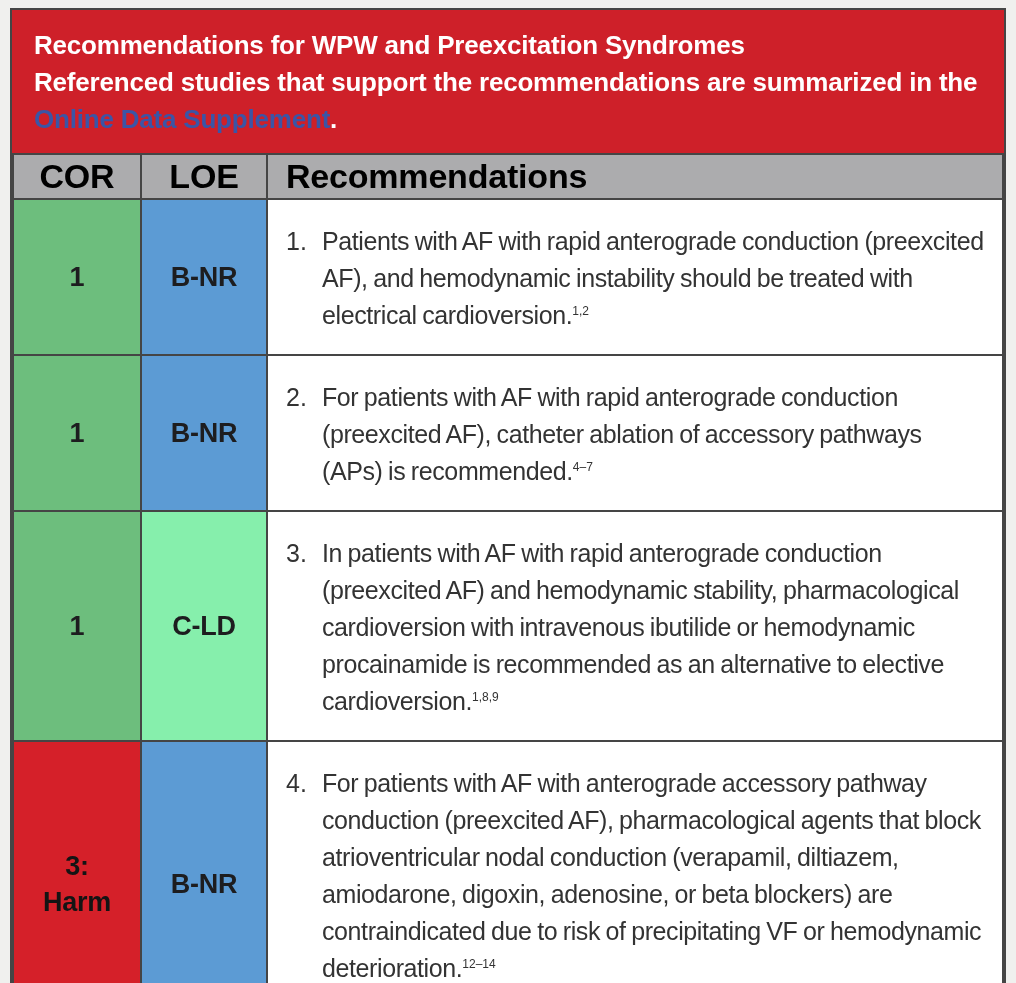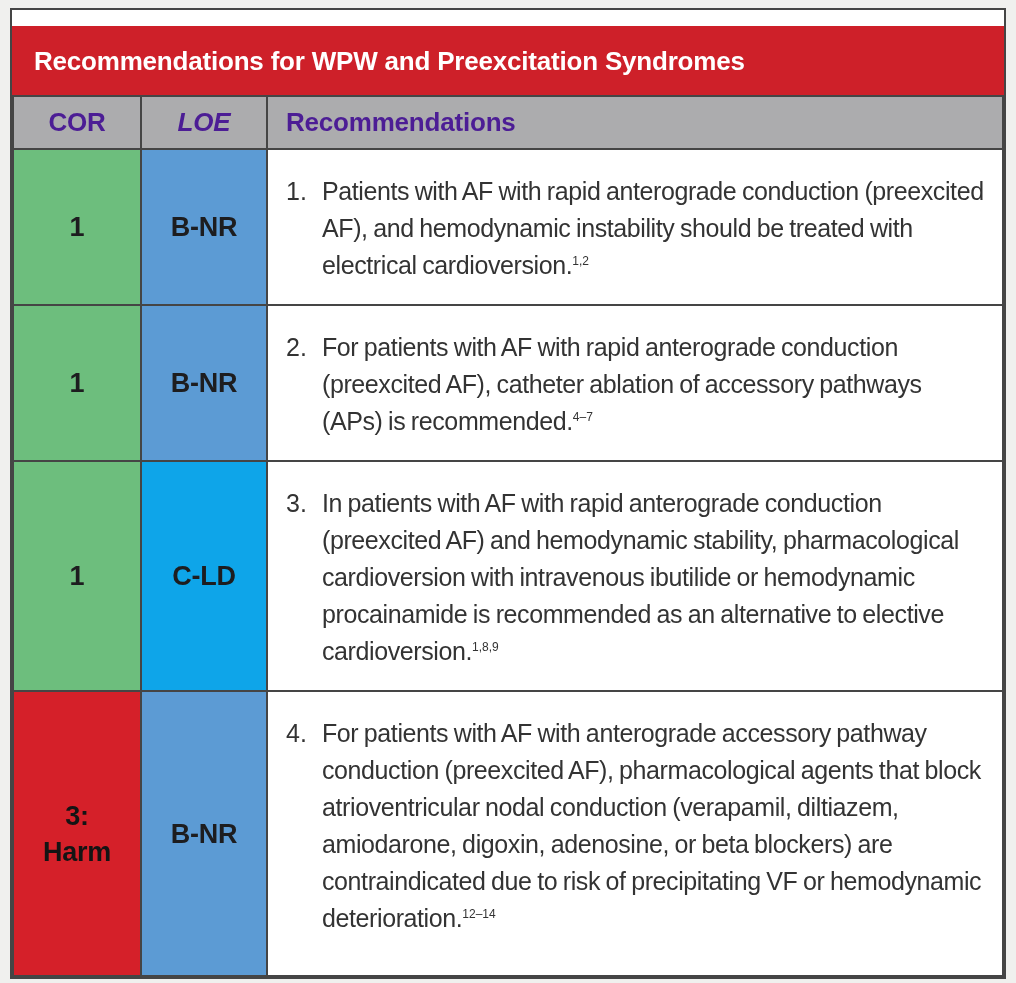--- a/index.html
+++ b/index.html
@@ -36,24 +36,24 @@
     width: 100%;
     border-collapse: collapse;
     table-layout: fixed;
   }
   th, td {
     border: 2px solid #454545;
   }
   col.c-cor { width: 128px; }
   col.c-loe { width: 126px; }
   thead th {
-    height: 53px;
-    font-size: 26px;
+    height: 45px;
+    font-size: 34px;
     font-weight: bold;
-    color: #4c1d95;
+    color: #000000;
     text-align: center;
     letter-spacing: -0.2px;
   }
   thead th.rec-head {
     text-align: left;
     padding-left: 18px;
   }
   td.cor, td.loe {
     text-align: center;
     vertical-align: middle;
@@ -97,34 +97,35 @@
     line-height: 0;
     vertical-align: 9px;
     letter-spacing: 0;
   }
 </style>
 </head>
 <body style="background-color: rgb(240, 240, 238);">
 
 <div class="figure">
 
-  <div class="red-header" style="background-color: rgb(206, 32, 41); margin-top: 16px;">
+  <div class="red-header" style="background-color: rgb(206, 32, 41);">
     <div>Recommendations for WPW and Preexcitation Syndromes</div>
+    <div><span>Referenced studies that support the recommendations are summarized in the </span><a class="banner-link" style="color: rgb(59, 85, 166);">Online Data Supplement</a><span>.</span></div>
   </div>
 
   <table>
     <colgroup>
         <col class="c-cor">
         <col class="c-loe">
         <col>
       </colgroup>
     <thead>
       <tr>
         <th style="background-color: rgb(172, 172, 174);">COR</th>
-        <th style="background-color: rgb(172, 172, 174); font-style: italic;">LOE</th>
+        <th style="background-color: rgb(172, 172, 174);">LOE</th>
         <th class="rec-head" style="background-color: rgb(172, 172, 174);">Recommendations</th>
       </tr>
     </thead>
     <tbody>
       <tr class="r1">
         <td class="cor" style="background-color: rgb(109, 190, 125);">1</td>
         <td class="loe" style="background-color: rgb(92, 155, 212);">B-NR</td>
         <td class="rec">
           <div class="rec-inner">
             <span class="num">1.</span>
@@ -137,21 +138,21 @@
         <td class="loe" style="background-color: rgb(92, 155, 212);">B-NR</td>
         <td class="rec">
           <div class="rec-inner">
             <span class="num">2.</span>
             <span class="txt"><span>For patients with AF with rapid anterograde conduction (preexcited AF), catheter ablation of accessory pathways (APs) is recommended.</span><sup class="refs">4–7</sup></span>
           </div>
         </td>
       </tr>
       <tr class="r3">
         <td class="cor" style="background-color: rgb(109, 190, 125);">1</td>
-        <td class="loe" style="background-color: #0ea5e9;">C-LD</td>
+        <td class="loe" style="background-color: #86efac;">C-LD</td>
         <td class="rec">
           <div class="rec-inner">
             <span class="num">3.</span>
             <span class="txt"><span>In patients with AF with rapid anterograde conduction (preexcited AF) and hemodynamic stability, pharmacological cardioversion with intravenous ibutilide or hemodynamic procainamide is recommended as an alternative to elective cardioversion.</span><sup class="refs">1,8,9</sup></span>
           </div>
         </td>
       </tr>
       <tr class="r4">
         <td class="cor harm" style="background-color: rgb(213, 32, 41);">3:
 Harm</td>

